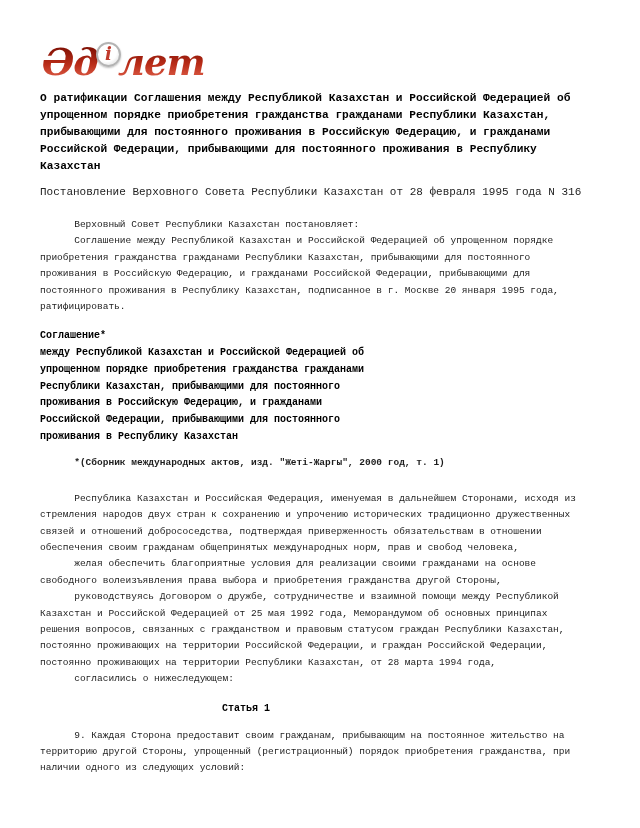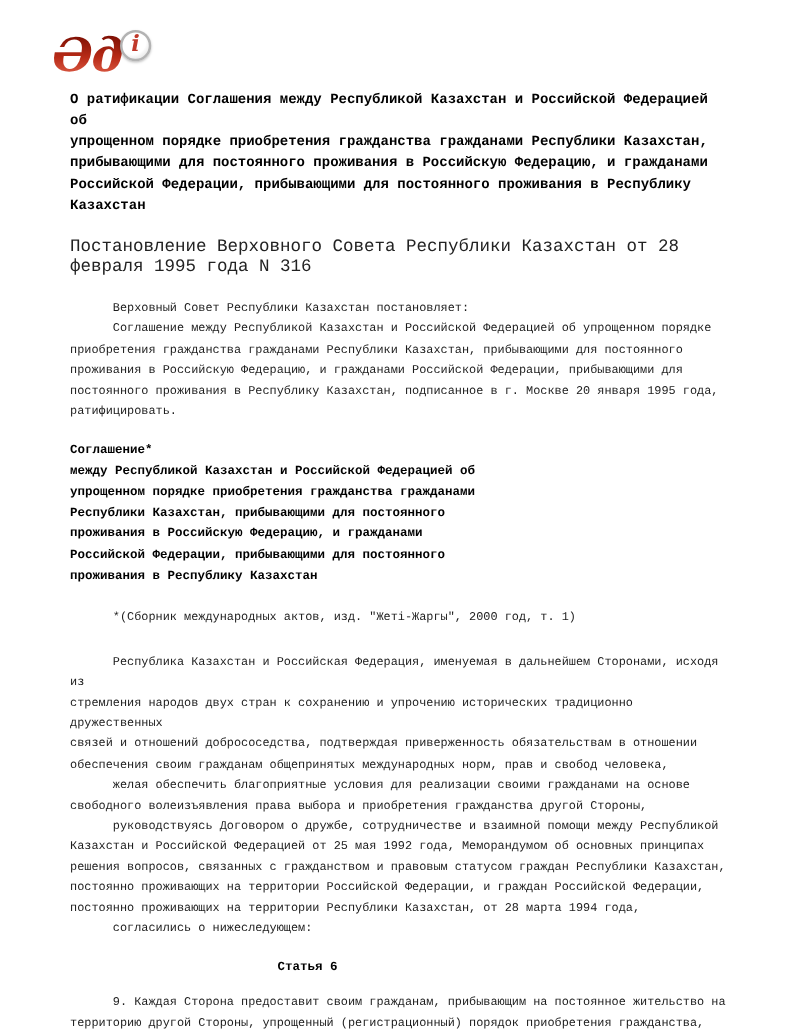--- a/index.html
+++ b/index.html
@@ -11,21 +11,21 @@
     width: 640px;
     height: 828px;
     overflow: hidden;
     font-family: "Liberation Mono", "DejaVu Sans Mono", monospace;
     color: #1c1c1c;
   }
   .page {
     box-sizing: border-box;
     width: 640px;
     height: 828px;
-    padding: 18px 40px 0 40px;
+    padding: 36px 40px 0 40px;
     background: #ffffff;
   }
 
   
   .logo {
     display: flex;
     align-items: flex-end;
     height: 48px;
     margin-left: 2px;
     cursor: pointer;
@@ -69,31 +69,31 @@
     font-weight: bold;
     font-size: 18px;
     line-height: 18px;
     color: #c0392b;
     transform: translateY(-1px);
   }
 
   
   .pre {
     white-space: pre-wrap;
-    margin: 16px;
+    margin: 0;
   }
   .doc-title {
     font-weight: bold;
     font-size: 11.2px;
     line-height: 17px;
     color: #000000;
     margin-top: 6px;
   }
   .doc-subtitle {
-    font-size: 14px;
+    font-size: 11px;
     line-height: 16px;
     margin-top: 9px;
     color: #222222;
   }
   .body-text {
     font-size: 9.5px;
     line-height: 16.4px;
   }
   .resolution   { margin-top: 17px; }
   .signature {
@@ -102,41 +102,42 @@
     line-height: 15.5px;
     margin-top: 4px;
   }
   .agreement-heading {
     font-weight: bold;
     font-size: 10px;
     line-height: 16.7px;
     color: #000000;
     margin-top: 13px;
   }
-  .footnote     { margin-top: 10px; }
+  .footnote     { margin-top: 10px; font-weight: bold; }
   .preamble     { margin-top: 19px; }
   .article-heading {
     font-weight: bold;
     font-size: 10px;
     line-height: 16px;
     color: #000000;
     margin: 13px 0 0 182px;
   }
   .article-text { margin-top: 11px; }
 </style>
 </head>
 <body>
 
 <div class="page">
 
   <div class="logo">
     <span class="logo-text">Әд</span>
     <span class="logo-lens">
       <span class="logo-lens-i">і</span>
     </span>
+    <span class="logo-text">лет</span>
   </div>
 
   <div class="pre doc-title">О ратификации Соглашения между Республикой Казахстан и Российской Федерацией об
 упрощенном порядке приобретения гражданства гражданами Республики Казахстан,
 прибывающими для постоянного проживания в Российскую Федерацию, и гражданами
 Российской Федерации, прибывающими для постоянного проживания в Республику
 Казахстан</div>
 
   <div class="pre doc-subtitle">Постановление Верховного Совета Республики Казахстан от 28 февраля 1995 года N 316</div>
 
@@ -164,19 +165,19 @@
 обеспечения своим гражданам общепринятых международных норм, прав и свобод человека,
       желая обеспечить благоприятные условия для реализации своими гражданами на основе
 свободного волеизъявления права выбора и приобретения гражданства другой Стороны,
       руководствуясь Договором о дружбе, сотрудничестве и взаимной помощи между Республикой
 Казахстан и Российской Федерацией от 25 мая 1992 года, Меморандумом об основных принципах
 решения вопросов, связанных с гражданством и правовым статусом граждан Республики Казахстан,
 постоянно проживающих на территории Российской Федерации, и граждан Российской Федерации,
 постоянно проживающих на территории Республики Казахстан, от 28 марта 1994 года,
       согласились о нижеследующем:</div>
 
-  <div class="pre article-heading">Статья 6</div>
+  <div class="pre article-heading">Статья 1</div>
 
   <div class="pre body-text article-text">      9. Каждая Сторона предоставит своим гражданам, прибывающим на постоянное жительство на
 территорию другой Стороны, упрощенный (регистрационный) порядок приобретения гражданства, при
 наличии одного из следующих условий:</div>
 
 </div>
 
 </body></html>

